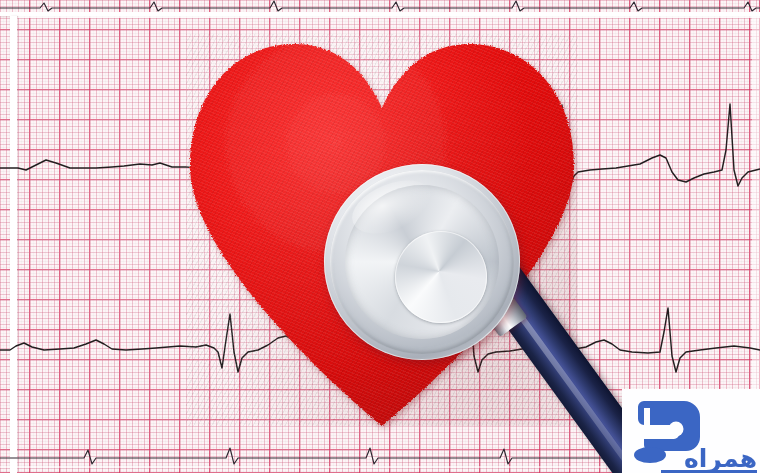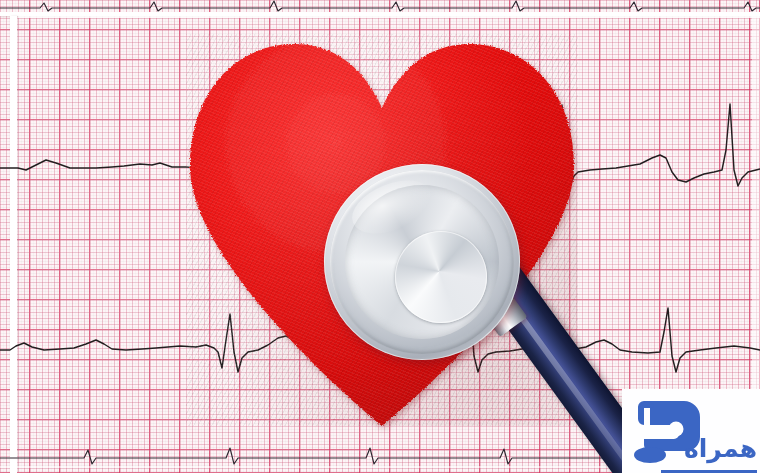--- a/index.html
+++ b/index.html
@@ -168,21 +168,21 @@
   }
 
   
   .logo{
     position:absolute;left:622px;top:389px;width:138px;height:84px;
     background:#fefeff;
     overflow:hidden;
   }
   .logo-mark{position:absolute;left:6px;top:6px;width:74px;height:70px;}
   .logo-text{
-    position:absolute;right:3px;bottom:12px;
+    position:absolute;right:3px;bottom:2px;
     line-height:1;
     direction:rtl;
   }
   .logo-word1{
     display:block;color:#3b66c4;font-weight:700;
     font-size:25px;letter-spacing:-0.5px;
     font-family:"DejaVu Sans","Liberation Sans",sans-serif;
   }
   .logo-word2{
     display:block;color:#3b66c4;font-weight:700;

